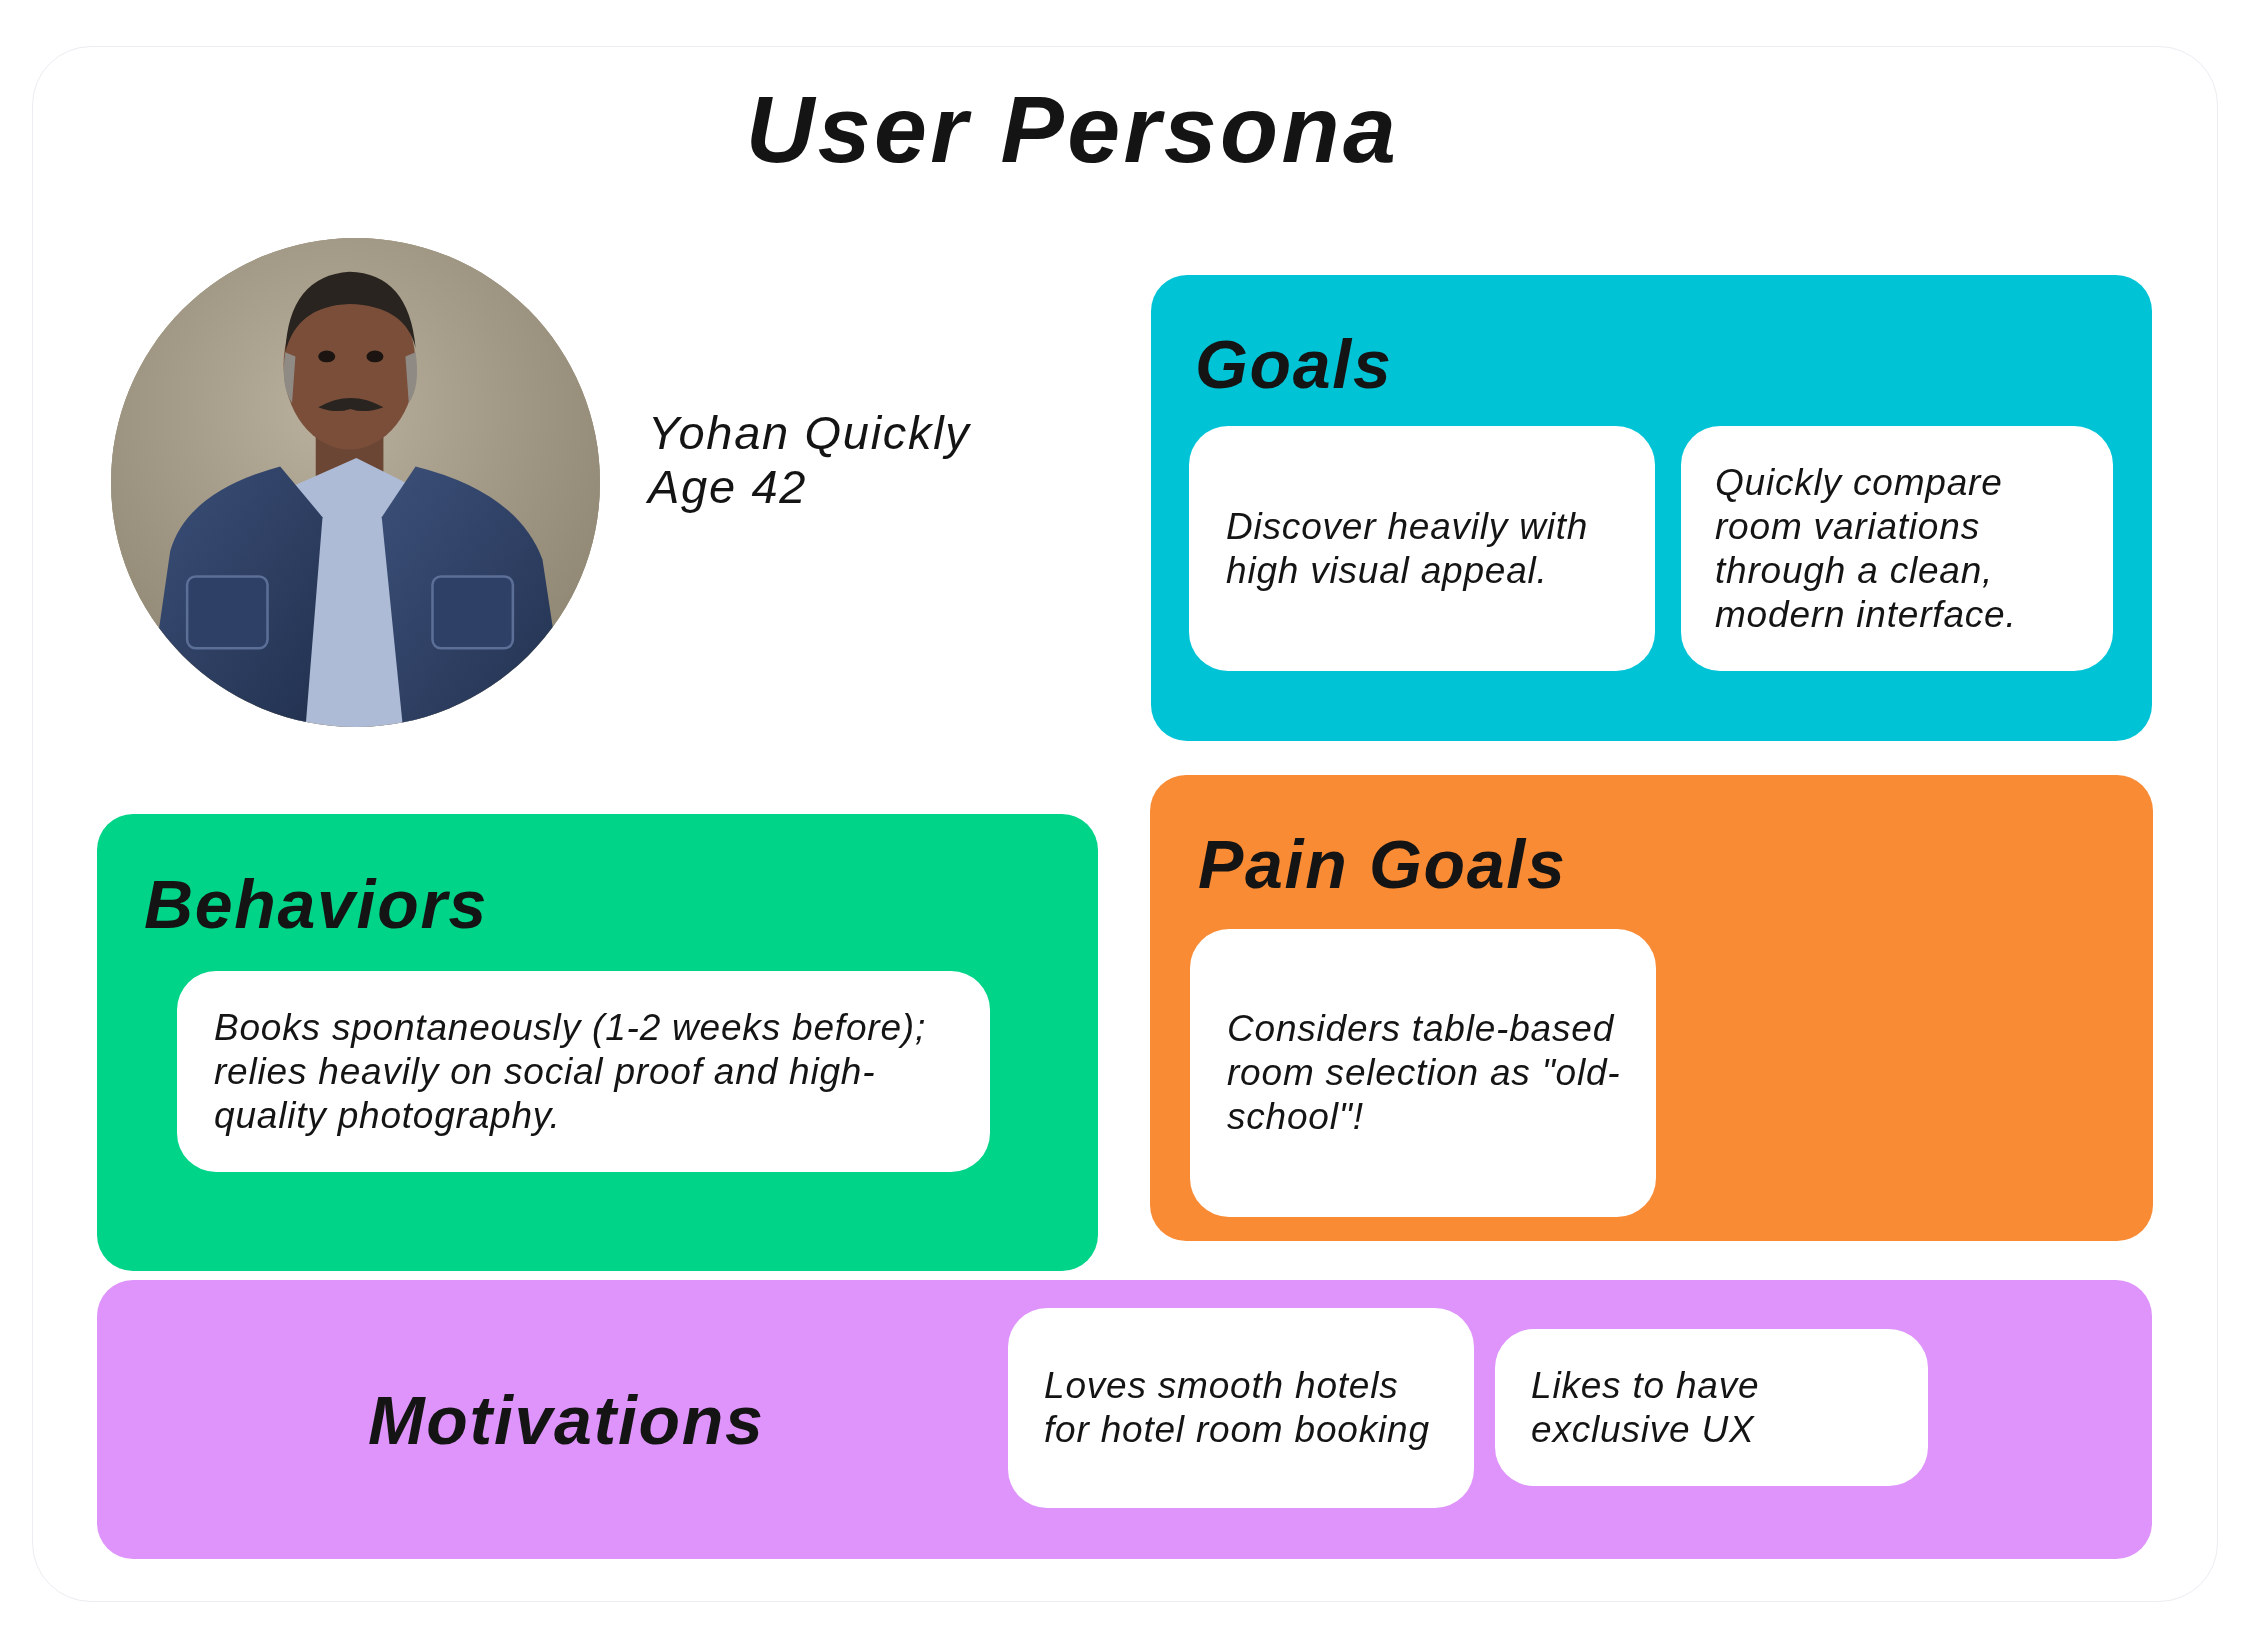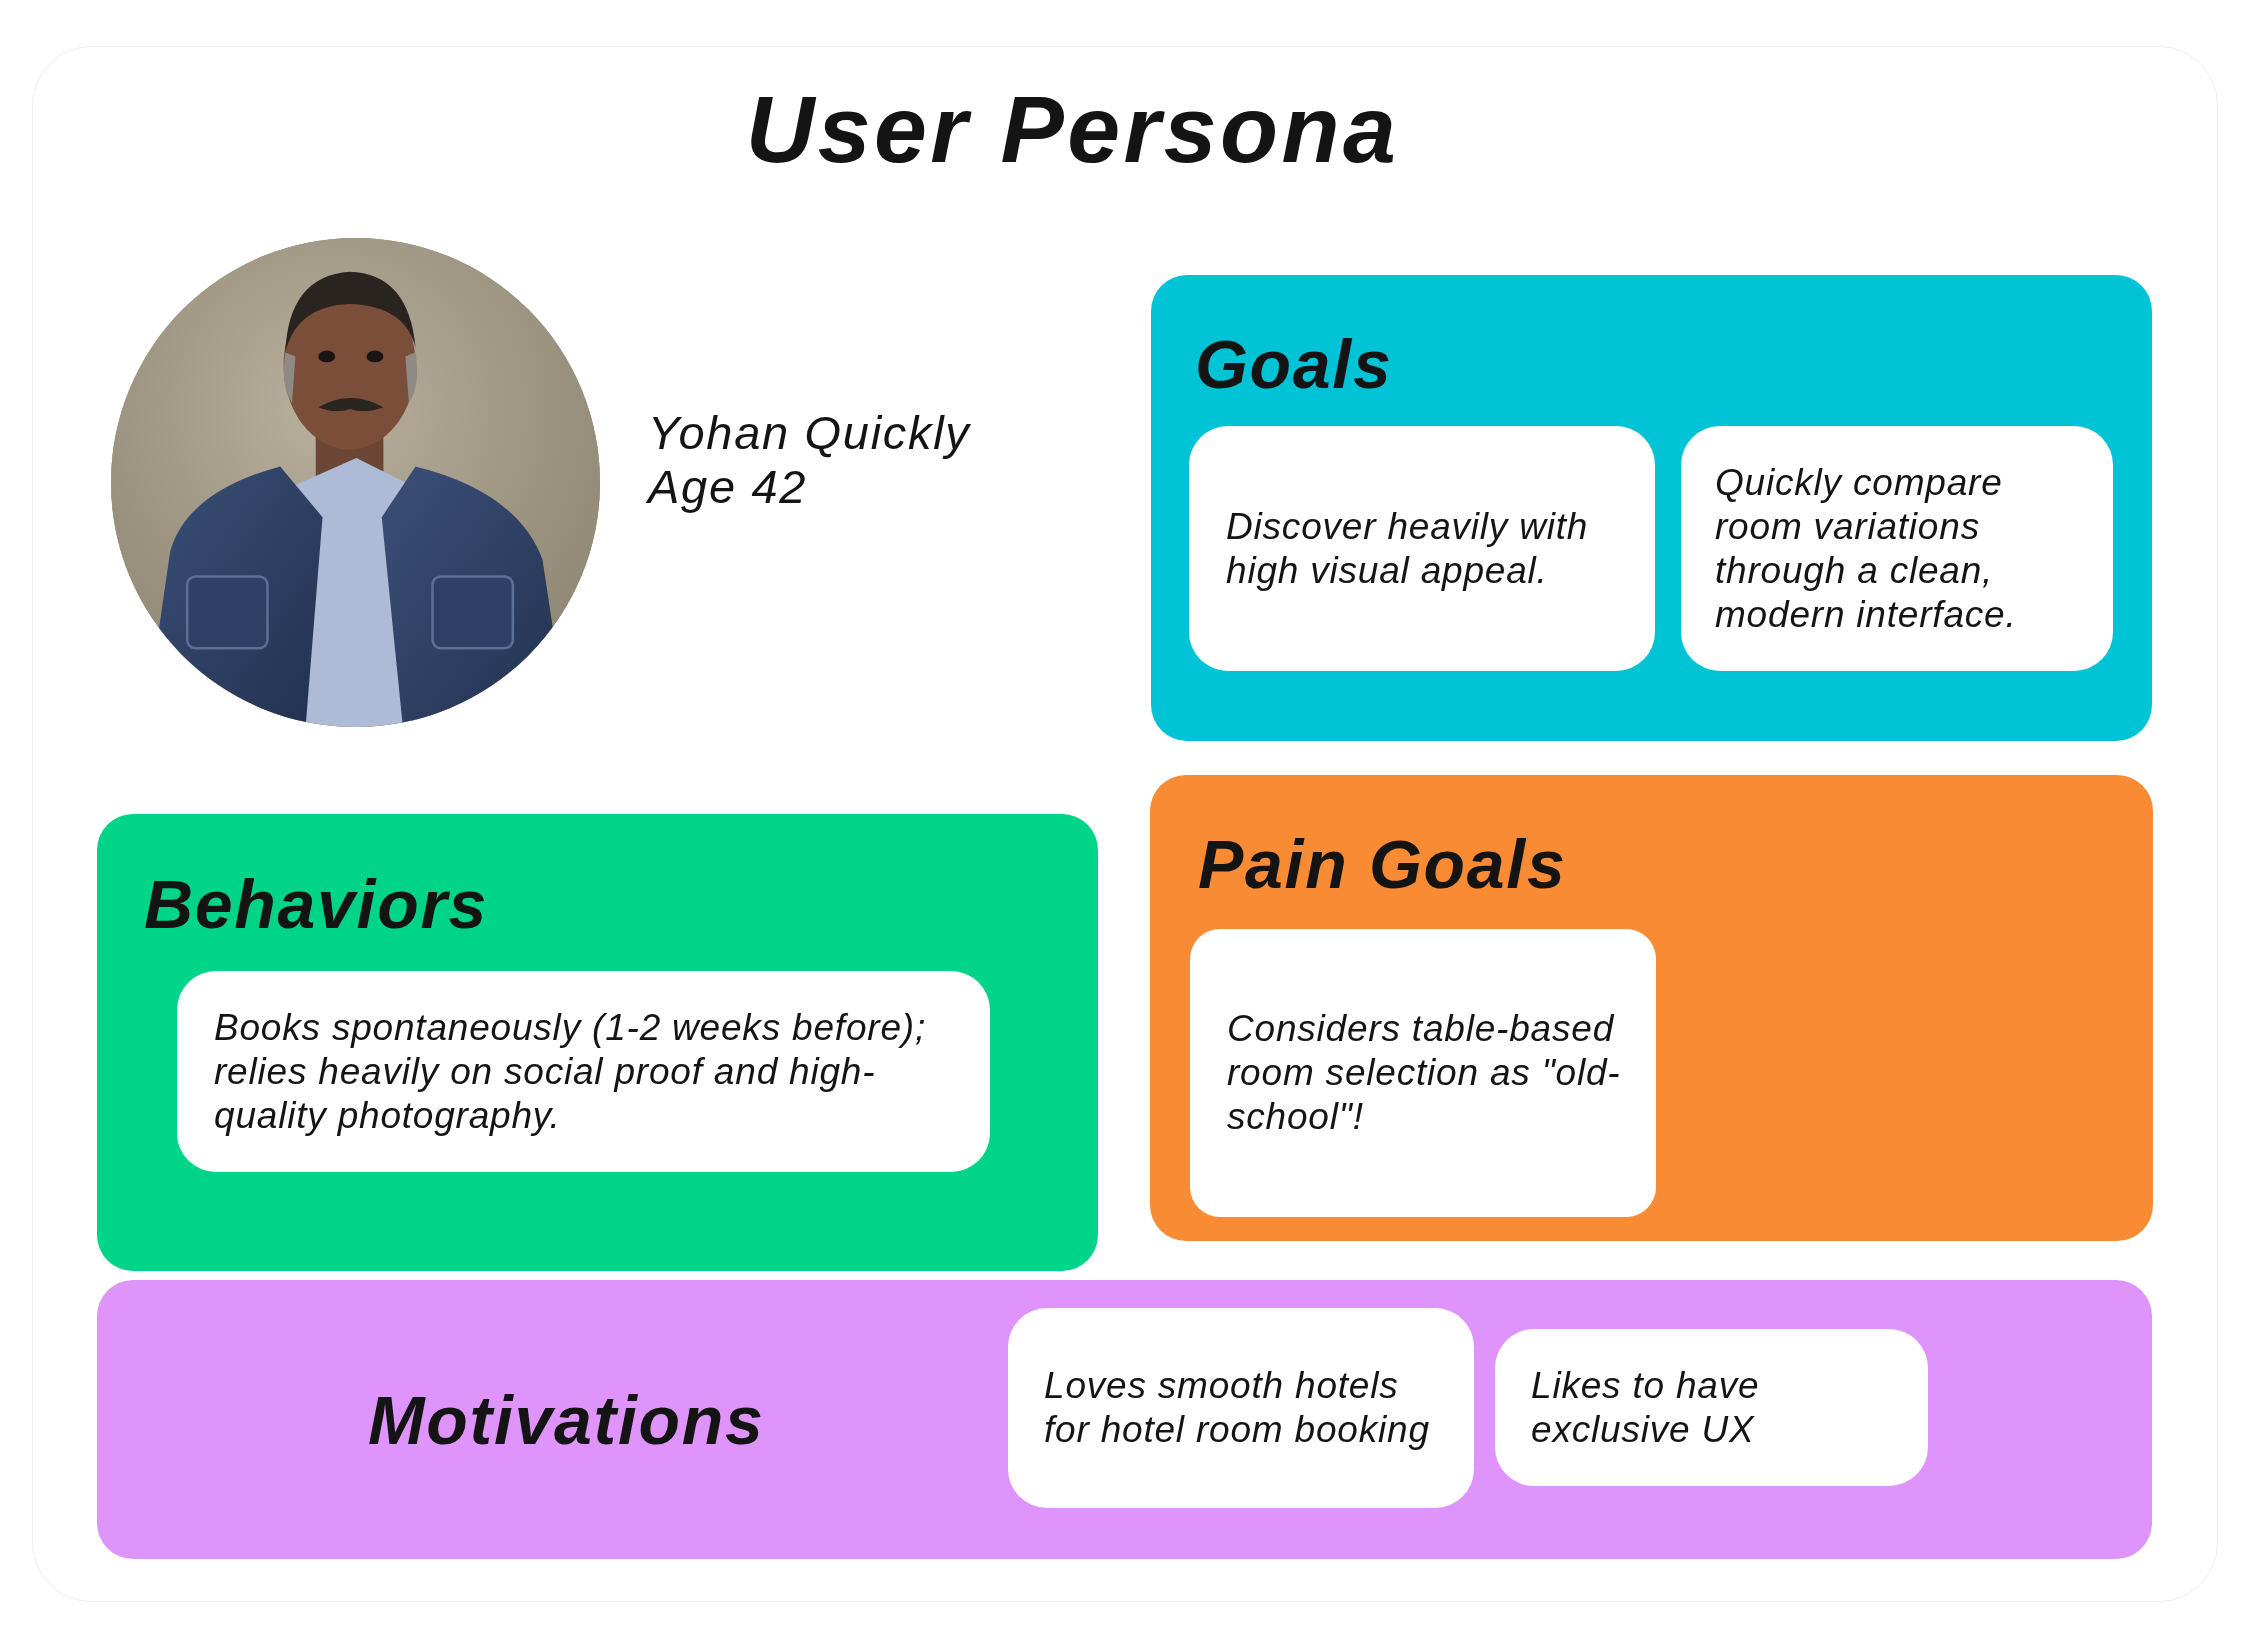--- a/index.html
+++ b/index.html
@@ -93,21 +93,21 @@
   .goals .note-2 { left: 530px; top: 151px; width: 432px; height: 245px; padding: 0 30.5px 0 34px; }
 
   
   .behaviors { left: 97px; top: 783px; width: 1001px; height: 457px; }
   .behaviors .section-title { left: 47px; top: 52px; }
   .behaviors .note-1 { left: 80px; top: 157px; width: 813px; height: 201px; padding: 0 34px 0 37px; }
 
   
   .pain { left: 1150px; top: 775px; width: 1003px; height: 466px; }
   .pain .section-title { left: 48px; top: 51px; }
-  .pain .note-1 { left: 40px; top: 154px; width: 466px; height: 288px; padding: 0 34px 0 37px; border-radius: 30px; }
+  .pain .note-1 { left: 40px; top: 154px; width: 466px; height: 288px; padding: 0 34px 0 37px; }
   .pain .note-2 { left: 532px; top: 154px; width: 432px; height: 288px; padding: 0 25.4px 0 36px; }
 
   
   .motivations { left: 97px; top: 1280px; width: 2055px; height: 279px; }
   .motivations .section-title { left: 271px; top: 102px; }
   .motivations .note-1 { left: 911px; top: 28px; width: 466px; height: 200px; padding: 0 30.5px 0 36px; }
   .motivations .note-2 { left: 1398px; top: 49px; width: 433px; height: 157px; padding: 0 25.4px 0 36px; }
 </style>
 </head>
 <body>

